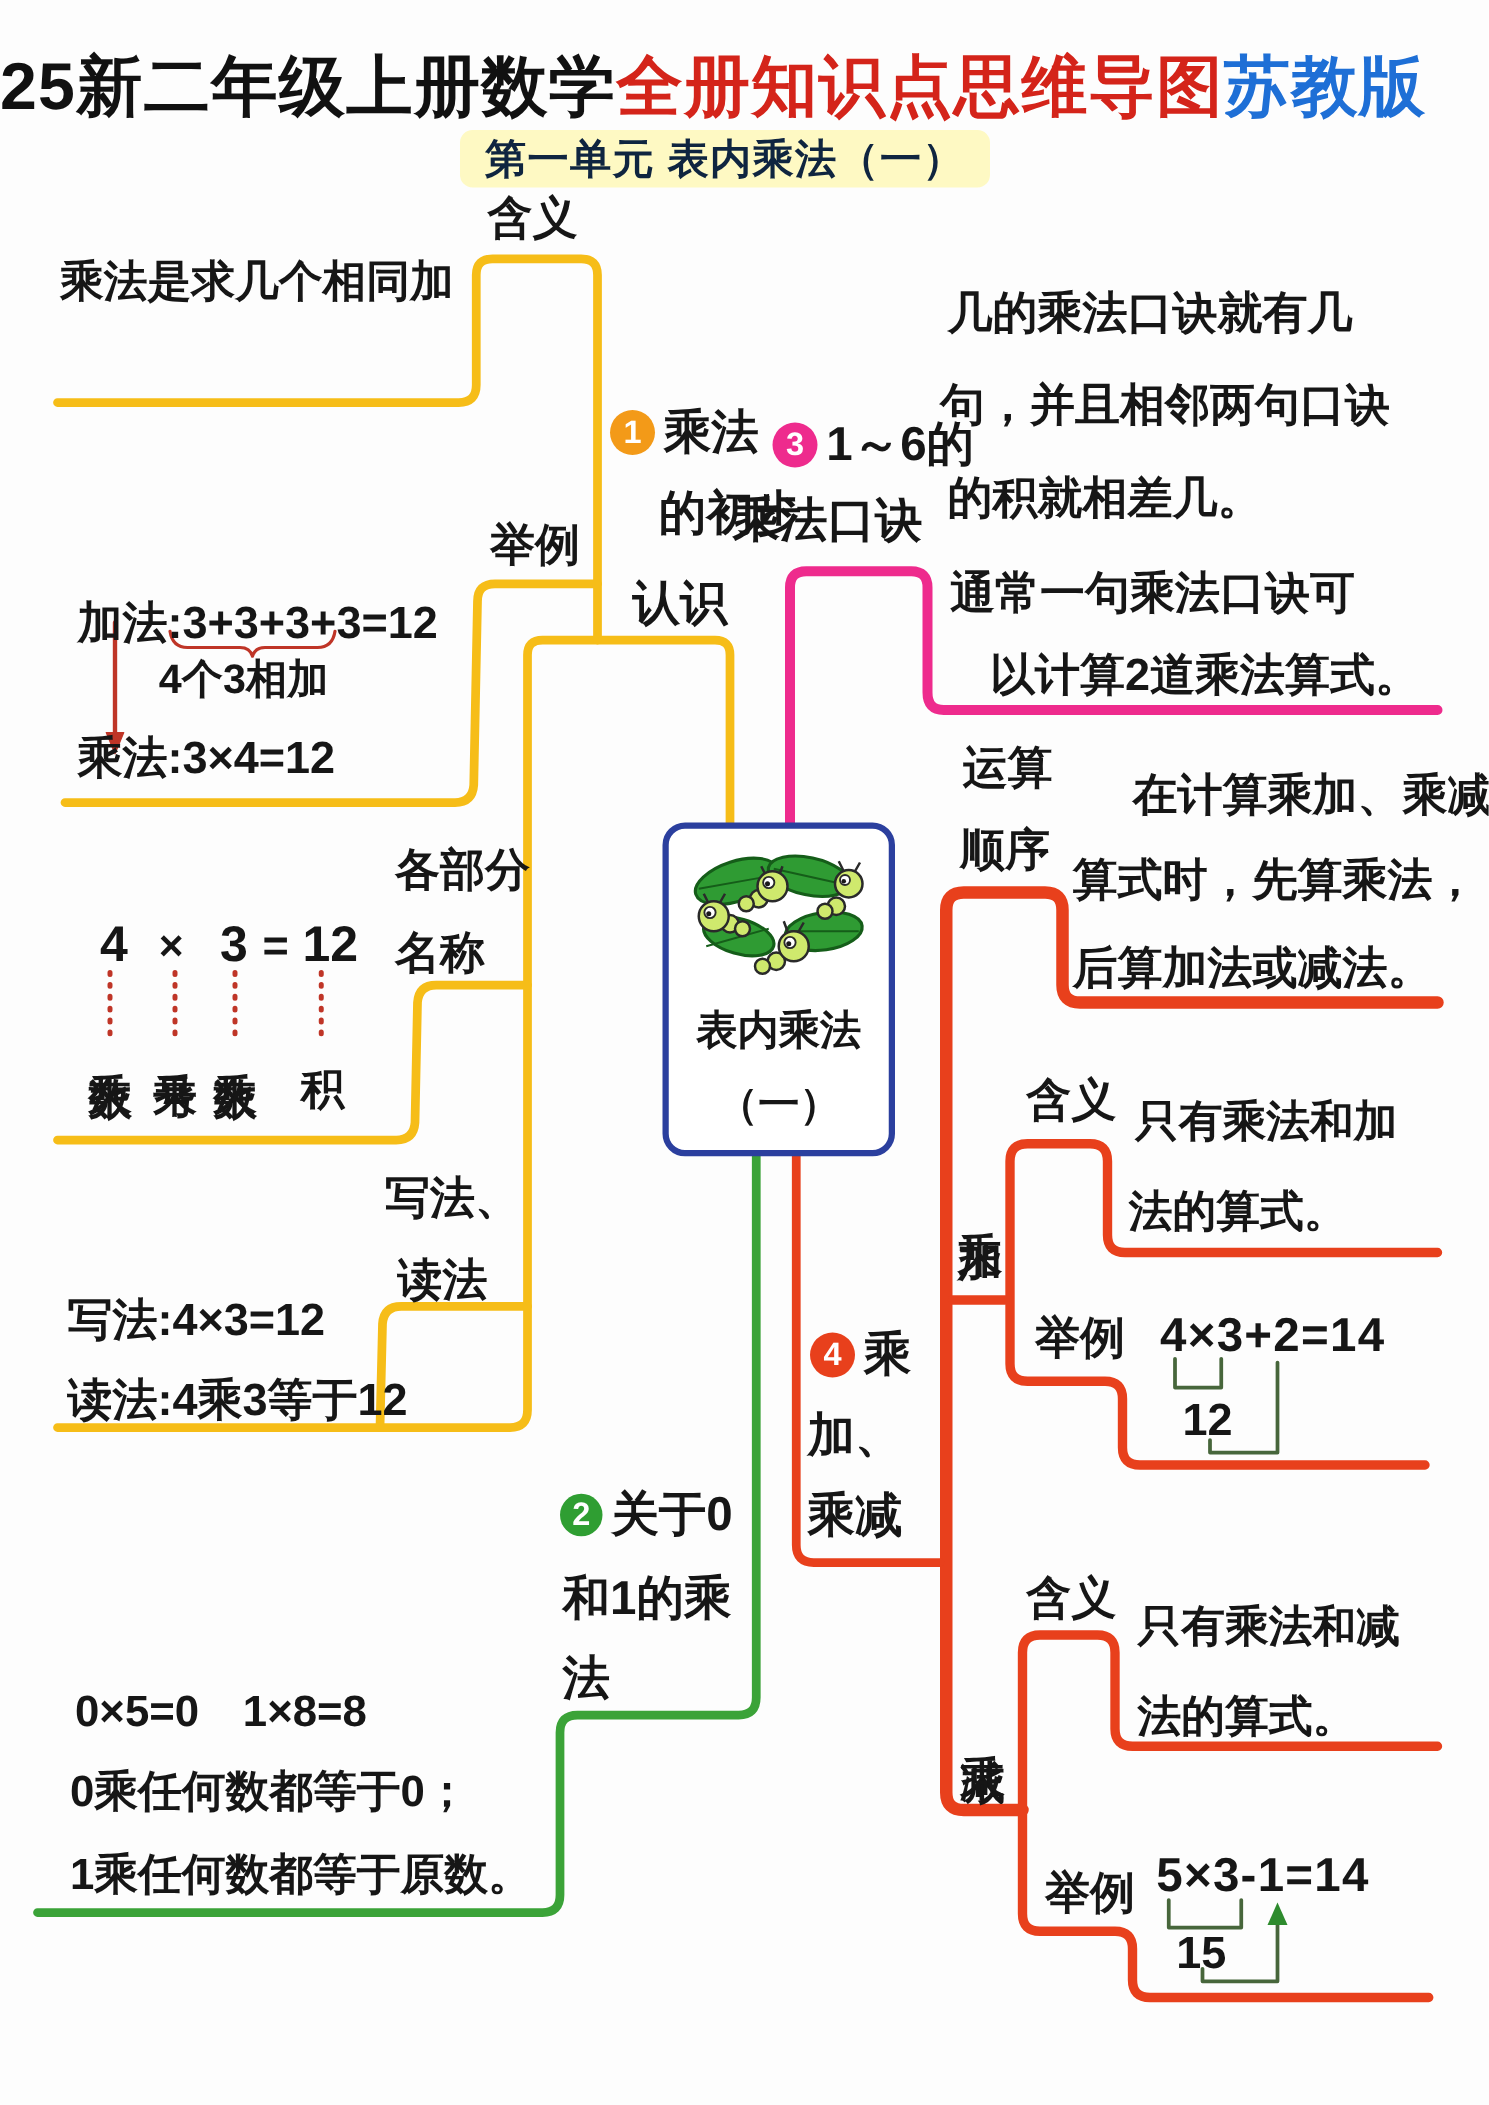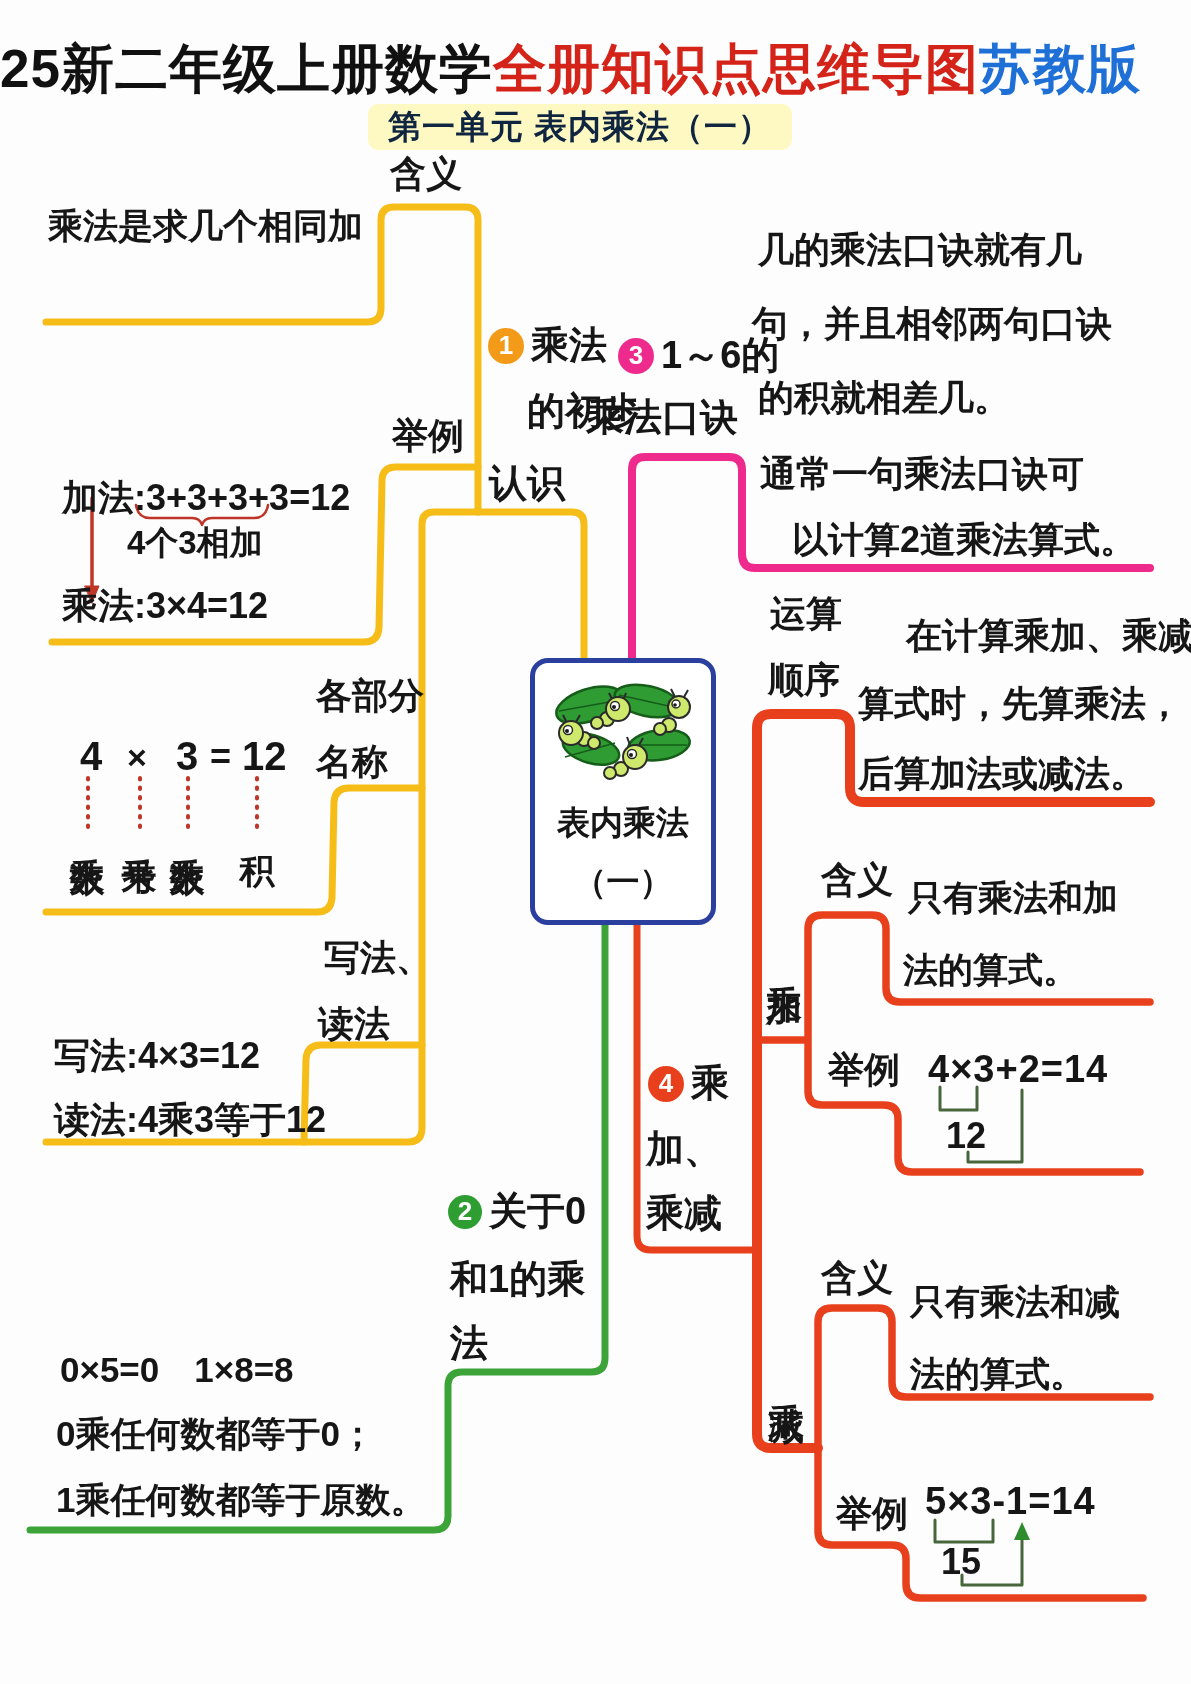--- a/index.html
+++ b/index.html
@@ -120,21 +120,21 @@
     </svg>
     <div class="ntitle">表内乘法</div>
     <div class="nsub">（一）</div>
   </div>
 
   <div class="row" style="left:488px;top:320px;">
     <span class="num" style="background:#f39a18;">1</span>
     <span class="txt2 big" style="font-size:38px;font-weight:600;">乘法</span>
   </div>
   <div class="txt big" style="left:498px;top:392px;margin-left:29px;">的初步</div>
-  <div class="txt big" style="left:489px;top:464px;">认识</div>
+  <div class="txt big" style="left:506px;top:464px;">认识</div>
 
   <div class="txt lbl" style="left:390px;top:156px;">含义</div>
   <div class="txt" style="left:48px;top:208px;font-size:35px;">乘法是求几个相同加</div>
 
   <div class="txt lbl" style="left:392px;top:418px;">举例</div>
   <div class="txt lbl" style="left:62px;top:480px;">加法:3+3+3+3=12</div>
   <div class="txt" style="left:127px;top:526px;font-size:33px;">4个3相加</div>
   <div class="txt lbl" style="left:62px;top:588px;">乘法:3×4=12</div>
 
   <div class="txt lbl" style="left:316px;top:678px;">各部分</div>
@@ -142,21 +142,21 @@
   <div class="txt" style="left:80px;top:736px;font-size:40px;">4</div>
   <div class="txt" style="left:127px;top:740px;font-size:34px;">×</div>
   <div class="txt" style="left:176px;top:736px;font-size:40px;">3</div>
   <div class="txt" style="left:210px;top:739px;font-size:36px;">=</div>
   <div class="txt" style="left:242px;top:736px;font-size:40px;">12</div>
   <div class="txt vert" style="left:70px;top:830px;font-size:35px;">乘数</div>
   <div class="txt vert" style="left:122px;top:830px;font-size:35px;">乘号</div>
   <div class="txt vert" style="left:170px;top:830px;font-size:35px;">乘数</div>
   <div class="txt vert" style="left:240px;top:830px;font-size:35px;">积</div>
 
-  <div class="txt lbl" style="left:324px;top:940px;">写法、</div>
+  <div class="txt lbl" style="left:308px;top:940px;">写法、</div>
   <div class="txt lbl" style="left:318px;top:1006px;">读法</div>
   <div class="txt lbl" style="left:54px;top:1038px;">写法:4×3=12</div>
   <div class="txt lbl" style="left:54px;top:1102px;">读法:4乘3等于12</div>
 
   <div class="row" style="left:448px;top:1186px;">
     <span class="num" style="background:#2f9e32;width:34px;height:34px;">2</span>
     <span class="big" style="font-size:38px;font-weight:600;">关于0</span>
   </div>
   <div class="txt big" style="left:450px;top:1260px;">和1的乘</div>
   <div class="txt big" style="left:450px;top:1324px;">法</div>

